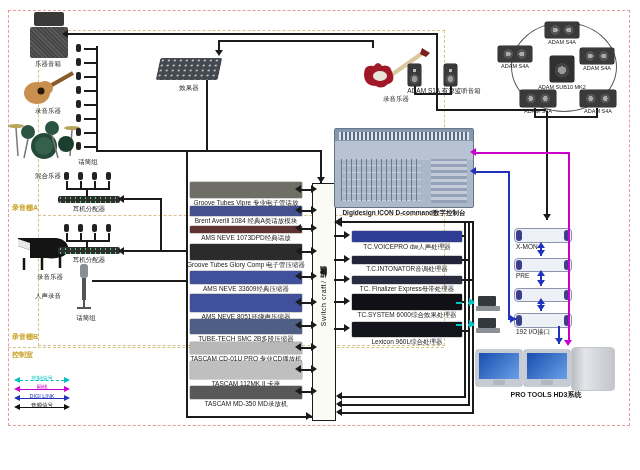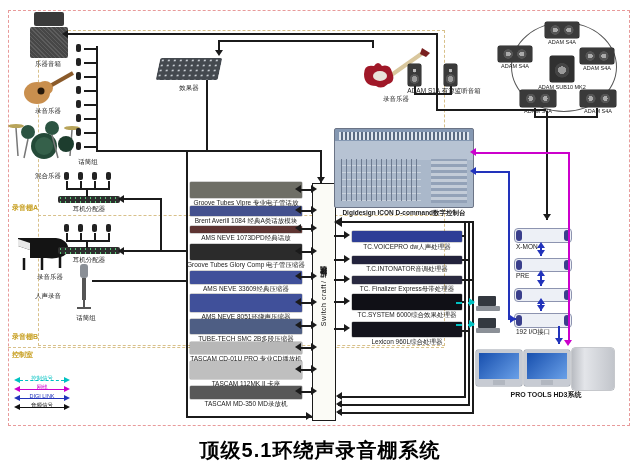--- a/index.html
+++ b/index.html
@@ -137,21 +137,20 @@
 
   <div class="lap" style="left:476px;top:296px;width:24px;height:16px;">
       <b></b>
       <u></u>
     </div>
   <div class="lap" style="left:476px;top:318px;width:24px;height:16px;">
       <b></b>
       <u></u>
     </div>
 
-  <div id="title">顶级5.1环绕声录音棚系统</div>
 <div class="dev" style="left: 190px; top: 182px; width: 112px; height: 16px; background: rgb(110, 110, 102);"></div>
     <div class="lbl" style="left: 184px; top: 199px; width: 124px;">Groove Tubes Vipre 专业电子管话放</div>
     <div class="dev" style="left: 190px; top: 206px; width: 112px; height: 10px; background: rgb(68, 81, 142);"></div>
     <div class="lbl" style="left: 184px; top: 217px; width: 124px;">Brent Averill 1084 经典A类话放模块</div>
     <div class="dev" style="left: 190px; top: 226px; width: 112px; height: 7px; background: rgb(94, 52, 50);"></div>
     <div class="lbl" style="left: 184px; top: 234px; width: 124px;">AMS NEVE 1073DPD经典话放</div>
     <div class="dev" style="left: 190px; top: 244px; width: 112px; height: 16px; background: rgb(43, 43, 43);"></div>
     <div class="lbl" style="left: 184px; top: 261px; width: 124px;">Groove Tubes Glory Comp 电子管压缩器</div>
     <div class="dev" style="left: 190px; top: 271px; width: 112px; height: 13px; background: rgb(64, 80, 154);"></div>
     <div class="lbl" style="left: 184px; top: 285px; width: 124px;">AMS NEVE 33609经典压缩器</div>

